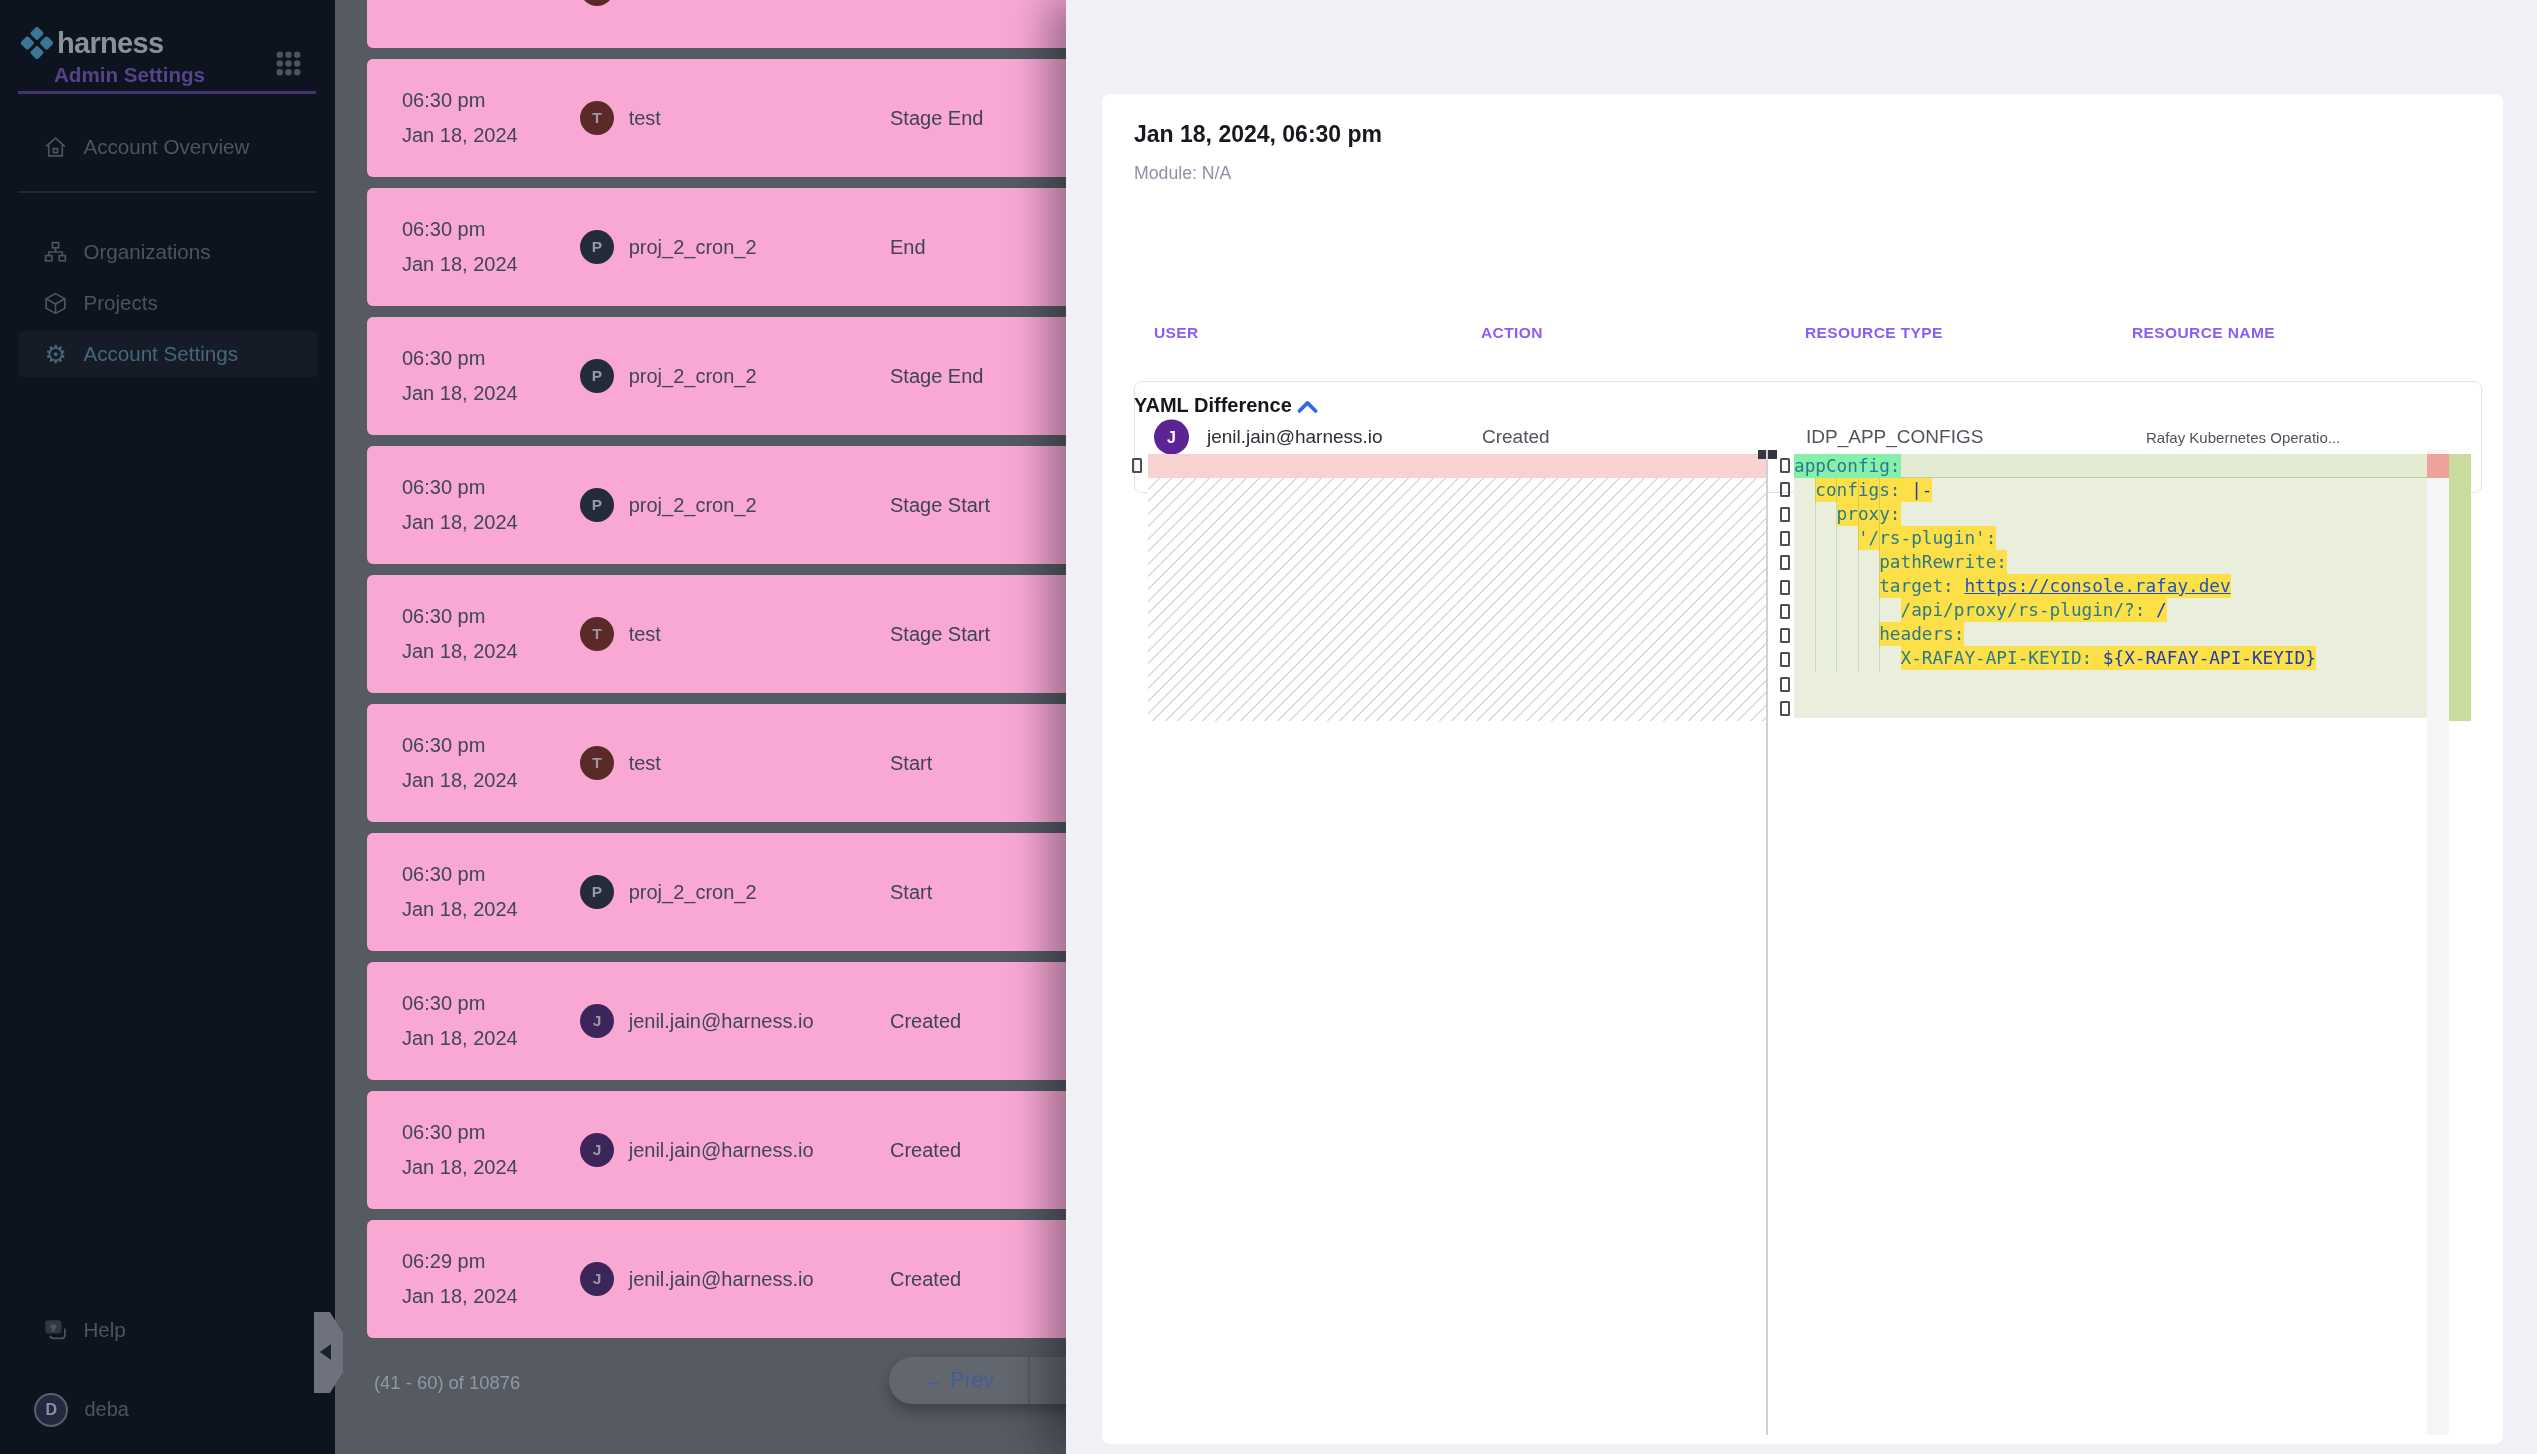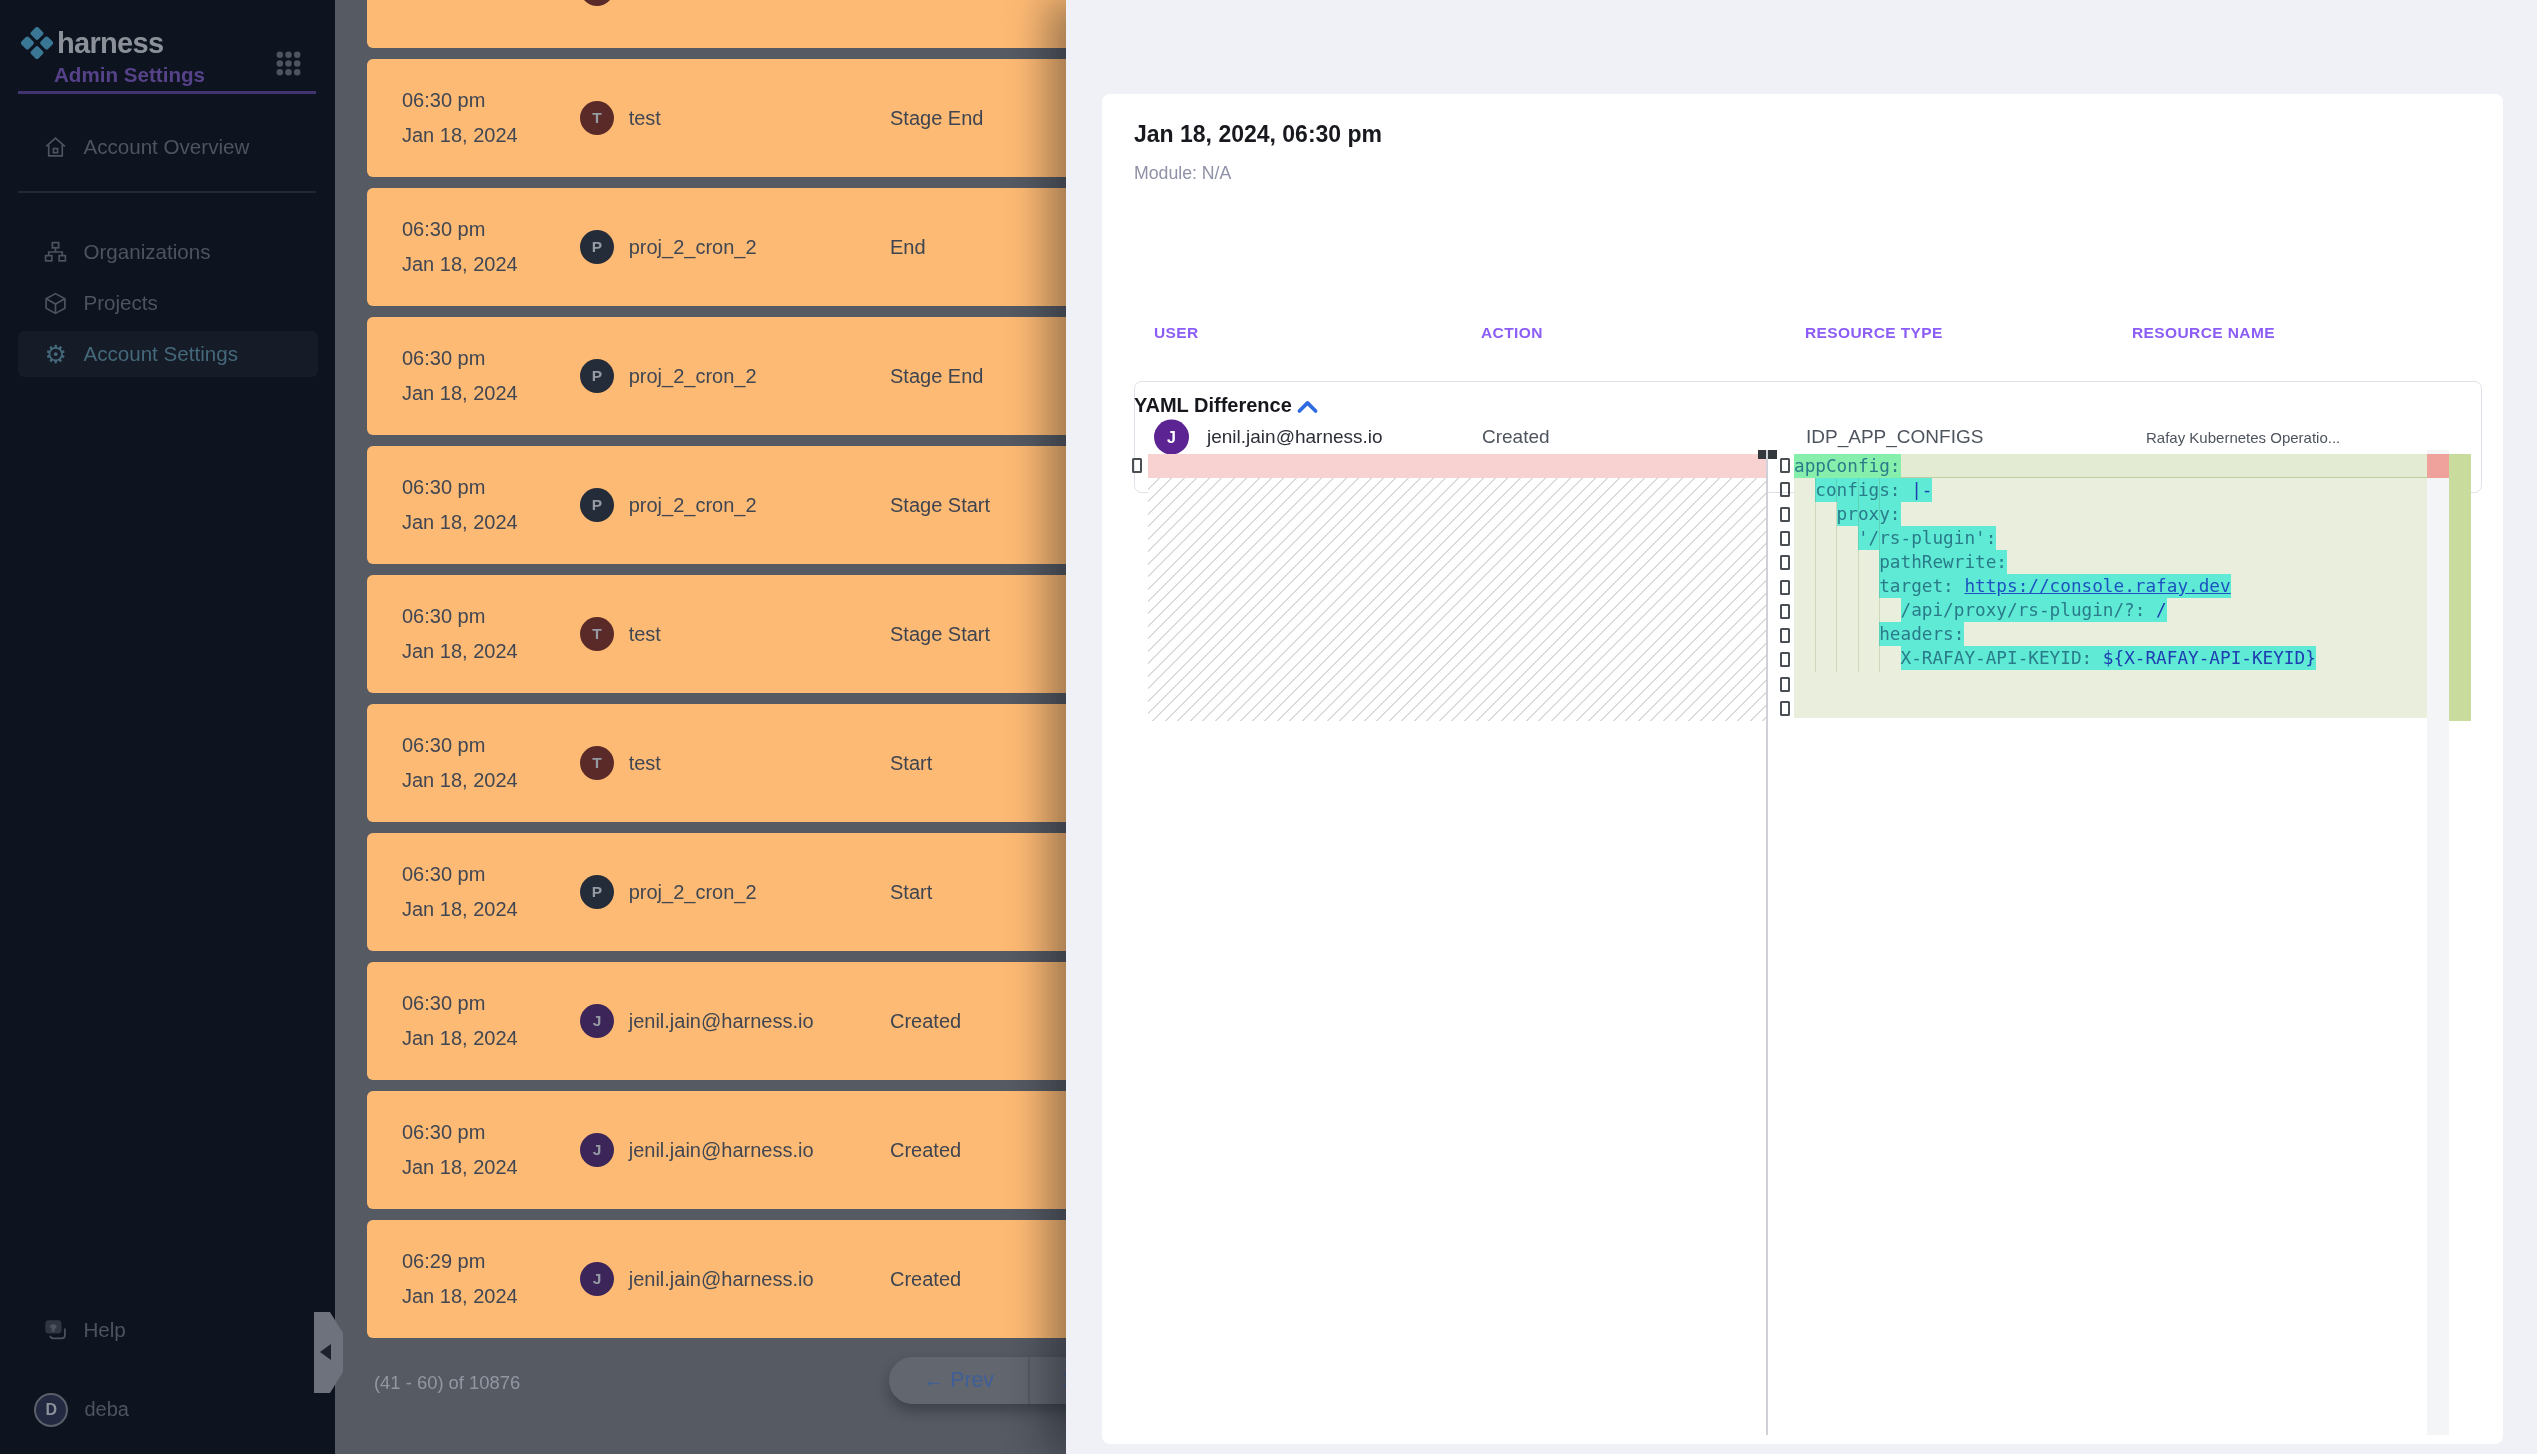--- a/index.html
+++ b/index.html
@@ -26,21 +26,21 @@
                  color:#8c919a; font-size:16px; font-weight:bold; display:flex; align-items:center; justify-content:center; margin-left:16px; }
   .user-name { font-size:20px; color:#4e545f; margin-left:16px; }
   .collapse-handle { position:absolute; left:314px; top:1312px; width:29px; height:81px; background:#6d727c; z-index:3;
                      clip-path:polygon(0 0, 55% 0, 100% 26%, 100% 74%, 55% 100%, 0 100%); }
   .collapse-tri { position:absolute; left:5.9px; top:32px; width:0; height:0;
                   border-top:8px solid transparent; border-bottom:8px solid transparent; border-right:11.8px solid #1c222c; }
 
   
   .table-area { position:absolute; left:335px; top:0; width:883px; height:1454px; }
   .rows-wrap { position:absolute; left:32px; top:0; width:812px; }
-  .arow { position:relative; width:812px; height:118px; background:#fdba74; border-radius:5.9px; margin-bottom:11px;text-decoration:underline; }
+  .arow { position:relative; width:812px; height:118px; background:#f9a8d4; border-radius:5.9px; margin-bottom:11px;text-decoration:underline; }
   .arow:first-child { margin-top:-70px; }
   .atime { position:absolute; left:35px; top:24px; font-size:20px; color:#404652; line-height:35px; }
   .auser { position:absolute; left:213px; top:50%; transform:translateY(-50%); display:flex; align-items:center; }
   .aav { width:34px; height:34px; border-radius:50%; color:#969aa3; font-size:15.5px; font-weight:bold;
          display:flex; align-items:center; justify-content:center; }
   .aname { font-size:20px; color:#404652; margin-left:14.7px; }
   .aaction { position:absolute; left:523px; top:50%; transform:translateY(-50%); font-size:20px; color:#3e4450; }
 
   .count-label { position:absolute; left:374px; top:1372px; font-size:18.4px; color:#9298a2; z-index:1; }
   .pager { position:absolute; left:889px; top:1357px; height:47px; width:309px; background:#61666f; border-radius:23.6px;
@@ -78,21 +78,21 @@
   .left-pane { position:absolute; left:16px; top:3.7px; width:618px; height:267px; }
   .del-row { position:absolute; left:0; top:0; width:618px; height:24px; background:#f8d2d1; }
   .hatch { position:absolute; left:0; top:24px; width:618px; height:243px; background:
            repeating-linear-gradient(135deg, #ffffff 0 7.4px, #dadada 7.4px 8.8px); }
   .pane-divider { position:absolute; left:634px; top:0; width:1.5px; height:985px; background:#cfd0d8; }
   .merge-marker { position:absolute; left:626px; top:0; width:19px; height:8.8px; background:#34373c; }
   .code-area { position:absolute; left:662px; top:3.7px; width:634px; }
   .code-line { position:relative; width:634px; height:24px; background:#e9efdc; font-family:"DejaVu Sans Mono", monospace;
                font-size:17.7px; line-height:24px; white-space:pre; }
   .code-line.mod { background:#e3ecd3; border-bottom:0.7px solid rgba(140,160,90,.4); }
-  .chunk { background:#5eead4; display:inline-block; height:24px; }
+  .chunk { background:#fde047; display:inline-block; height:24px; }
   .code-line.mod .chunk { background:#86efac; }
   .k { color:#2a7b89; } .c { color:#2a7b89; } .v { color:#1e3db0; }
   .lnk { color:#1d52c0; text-decoration:underline; }
   .iguide { position:absolute; width:0.7px; background:rgba(100,120,60,.20); top:28px; height:194px; }
   .scroll-gut { position:absolute; left:1295px; top:0; width:22px; height:985px; background:#f4f5f7; }
   .del-mark { position:absolute; left:1295px; top:3.7px; width:22px; height:24px; background:#efa19c; }
   .overview-bar { position:absolute; left:1317px; top:3.7px; width:22px; height:267px; background:#c9dc9e; }
 
   svg { display:block; }
 </style>

